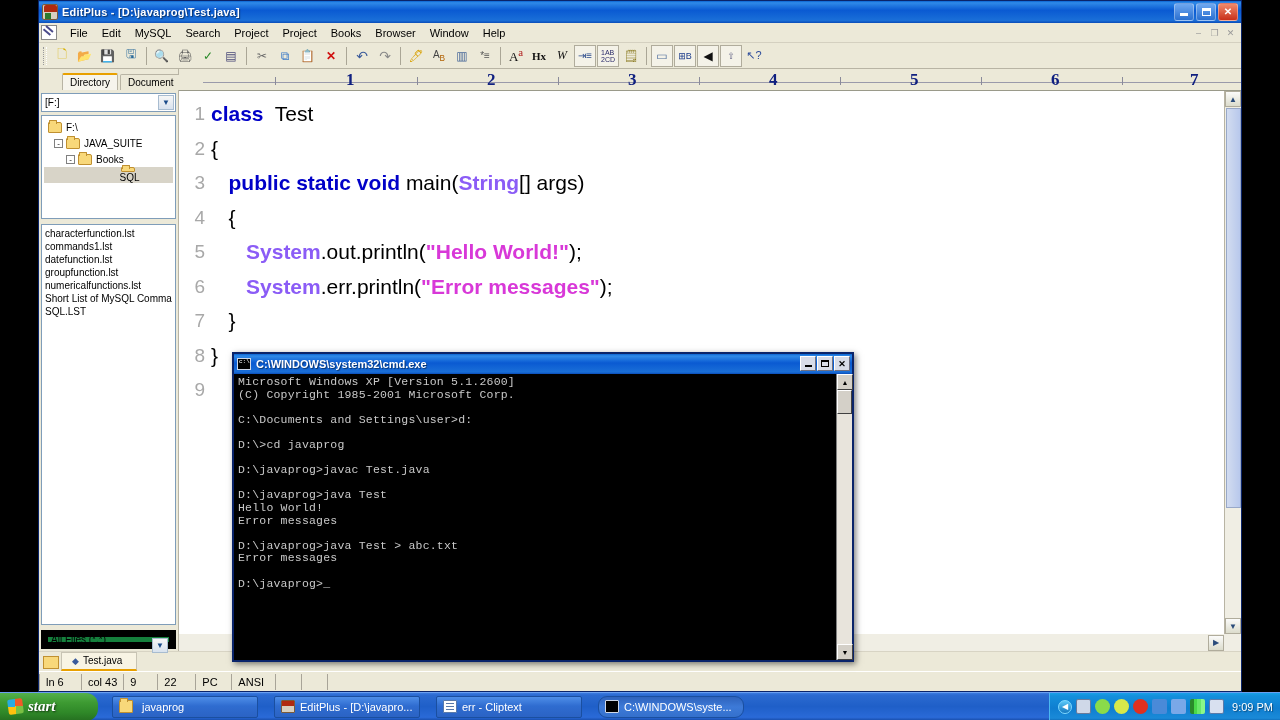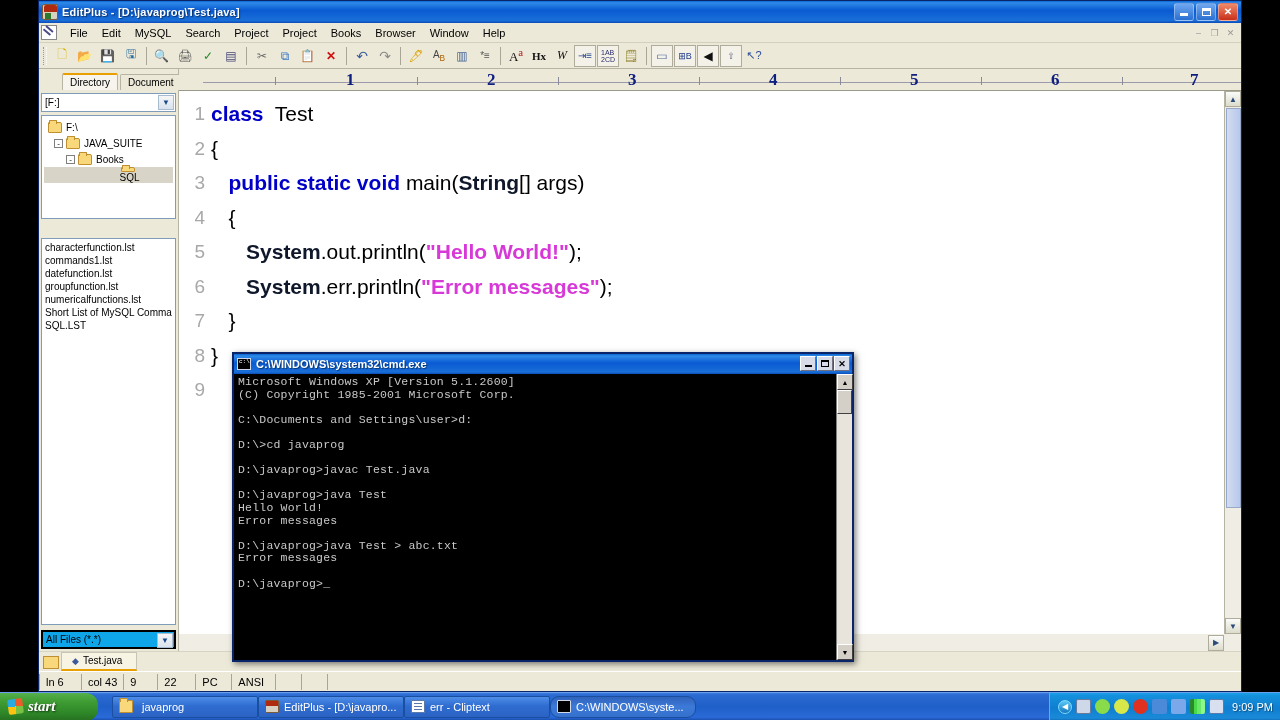--- a/index.html
+++ b/index.html
@@ -130,26 +130,26 @@
   }
   .folder {
     width: 14px; height: 11px; margin-right: 4px; position: relative;
     background: #f8d87a; border: 1px solid #c09030; border-radius: 1px 2px 1px 1px;
   }
   .folder:before {
     content:""; position:absolute; left:0; top:-3px; width:6px; height:3px;
     background:#f8d87a; border:1px solid #c09030; border-bottom:none; border-radius:1px 1px 0 0;
   }
   #filelist {
-    margin-top: 19px; flex: 1; background: #fff; border: 1px solid #7f9db9;
+    margin-top: 5px; flex: 1; background: #fff; border: 1px solid #7f9db9;
     font-size: 10px; overflow: hidden; padding: 2px 3px; line-height: 13px;
   }
   .fitem { white-space: nowrap; overflow: hidden; }
   #filter-combo {
-    margin-top: 5px; height: 19px; background: #0ea5e9; border: 2px solid #000000;
+    margin-top: 5px; height: 19px; background: #15803d; border: 7px solid #000000;
     display: flex; align-items: center; font-size: 10px; padding-left: 3px; position: relative;
   }
   #filter-combo .arrowbox {
     position: absolute; right: 1px; top: 1px; width: 16px; height: 15px;
     background: linear-gradient(180deg,#f6f6f6,#d8e2ee);
     border: 1px solid #a8bcd0; display:flex; align-items:center; justify-content:center;
     font-size: 8px; color: #1a4b8a;
   }
 
   
@@ -169,21 +169,21 @@
     width: 32px; background: #fff; text-align: right; padding-right: 6px;
     font-size: 19px; color: #a8a8a8; font-family: "Liberation Sans", sans-serif;
     line-height: 34.5px; padding-top: 6px;
   }
   #code {
     flex: 1; background: #fff; font-size: 21px; line-height: 34.5px;
     padding-top: 6px; white-space: pre; font-family: "Liberation Sans", sans-serif;
     color: #000; overflow: hidden;
   }
   .kw { color: #0000c8; font-weight: bold; }
-  .cls { color: #0f172a; font-weight: bold; }
+  .cls { color: #8b5cf6; font-weight: bold; }
   .str { color: #d838d8; font-weight: bold; }
   .pln { color: #000; }
   #vscroll {
     width: 17px; background: #f0eee4; border-left: 1px solid #b8b4a4;
     display: flex; flex-direction: column; align-items: center;
   }
   .sbtn {
     width: 16px; height: 16px; background: linear-gradient(180deg,#fbfbfa,#dcdccc);
     border: 1px solid #b0ac9c; display:flex; align-items:center; justify-content:center;
     font-size: 8px; color: #2a4b7a;
@@ -289,21 +289,21 @@
     width: 15px; height: 15px; position: relative; border-radius: 2px;
     background: conic-gradient(from 0deg at 50% 50%, #f05a28 0 25%, #7ac043 0 50%, #ffc20e 0 75%, #29abe2 0 100%);
     transform: rotate(-8deg);
   }
   #start-text {
     color: #fff; font-size: 15px; font-style: italic; font-weight: bold;
     font-family: "Liberation Serif", serif;
     text-shadow: 1px 1px 2px rgba(0,0,0,.6);
   }
   #quicklaunch { width: 8px; }
-  #tasks { display: flex; align-items: center; gap: 0; margin-left: 6px; flex: 1; }
+  #tasks { display: flex; align-items: center; gap: 16px; margin-left: 6px; flex: 1; }
   .taskbtn {
     height: 22px; width: 146px; border-radius: 2px;
     background: linear-gradient(180deg,#4e8ee8,#2f6cd0 45%,#2b63c4);
     border: 1px solid #1a4fa0;
     display: flex; align-items: center; gap: 5px; padding: 0 6px;
     color: #fff; font-size: 11px; white-space: nowrap; overflow: hidden;
   }
   .taskbtn.active { background: linear-gradient(180deg,#2f63bc,#3d7ad8 50%,#3470cc); border-radius: 9px; }
   .tico { width: 14px; height: 13px; flex: 0 0 auto; border-radius: 1px; }
   .tico.folder { background:#f8d87a; border:1px solid #c09030; }

